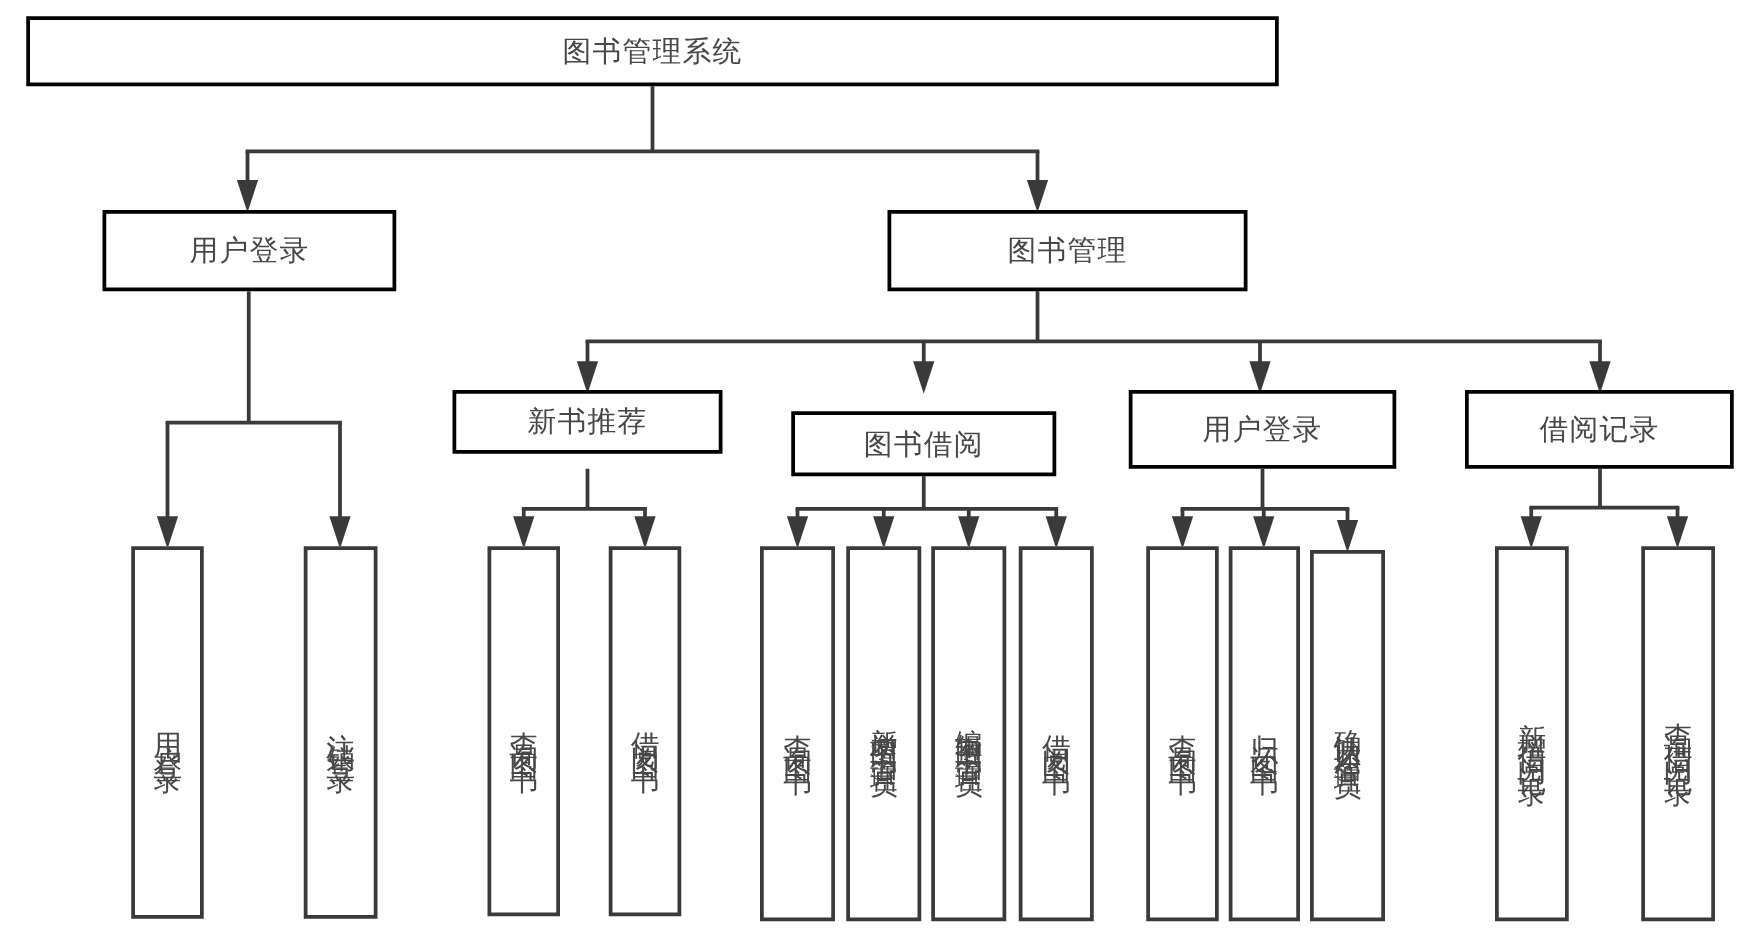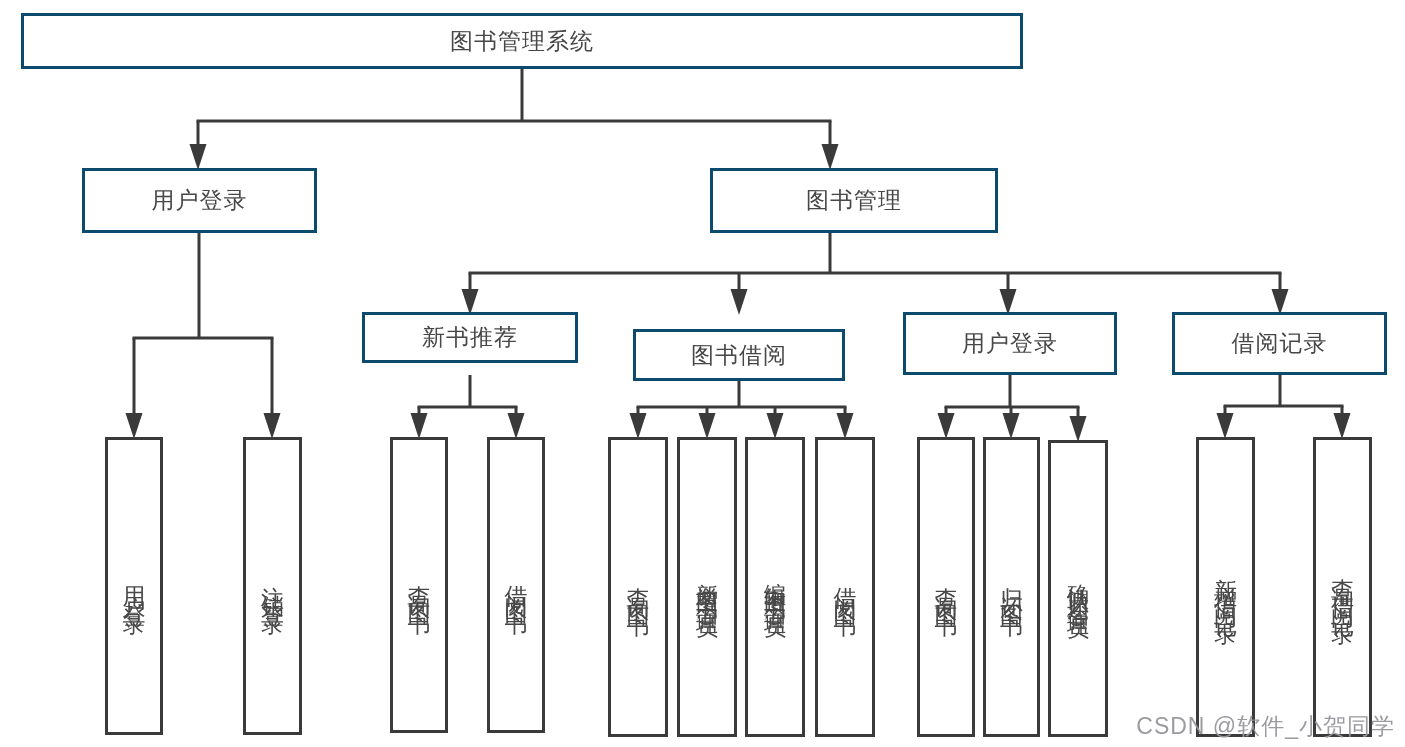--- a/index.html
+++ b/index.html
@@ -16,21 +16,21 @@
     overflow: hidden;
   }
   #connectors {
     position: absolute;
     left: 0; top: 0;
     z-index: 1;
   }
   .hbox {
     position: absolute;
     box-sizing: border-box;
-    border: 3px solid #0c4a6e;
+    border: 3px solid #000000;
     background: #ffffff;
     display: flex;
     align-items: center;
     justify-content: center;
     font-size: 23px;
     color: #474747;
     letter-spacing: 1px;
     z-index: 2;
   }
   .vbox {
@@ -181,15 +181,14 @@
     <span>确认归还（管理员）</span>
   </div>
 
   <div class="vbox" style="left:1196px; top:437px; width:59px; height:300px;">
     <span>新增借阅记录</span>
   </div>
   <div class="vbox" style="left:1313px; top:437px; width:59px; height:300px;">
     <span>查询借阅记录</span>
   </div>
 
-  <div class="watermark">CSDN @软件_小贺同学</div>
 
 </div>
 
 </body></html>

